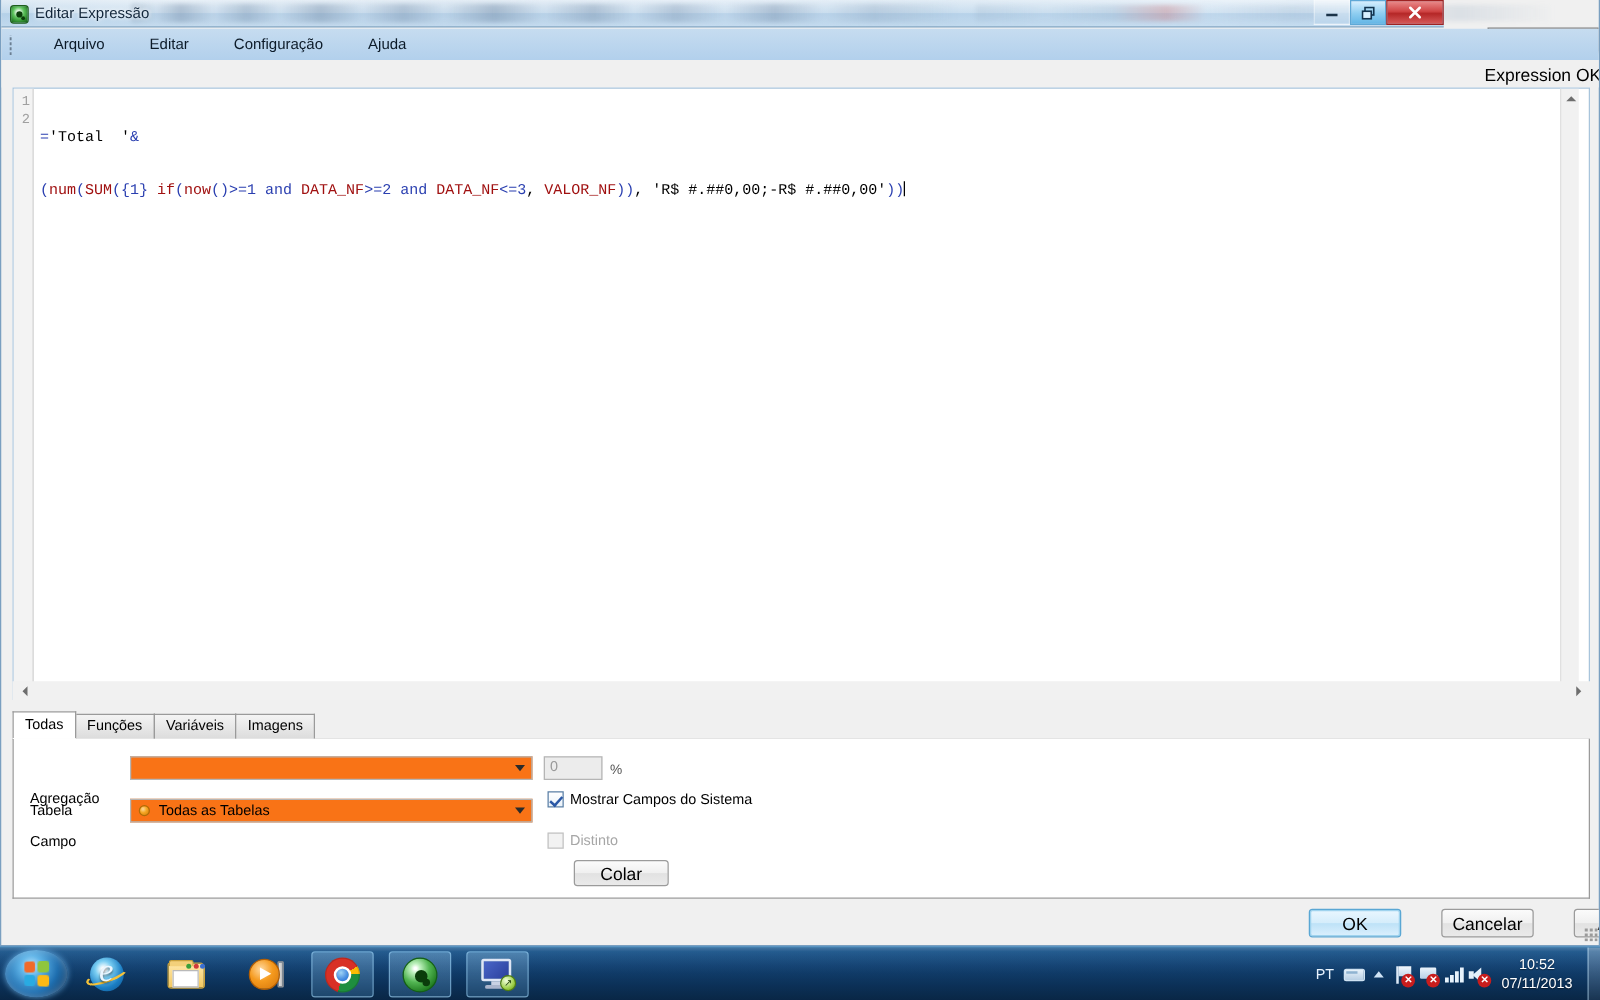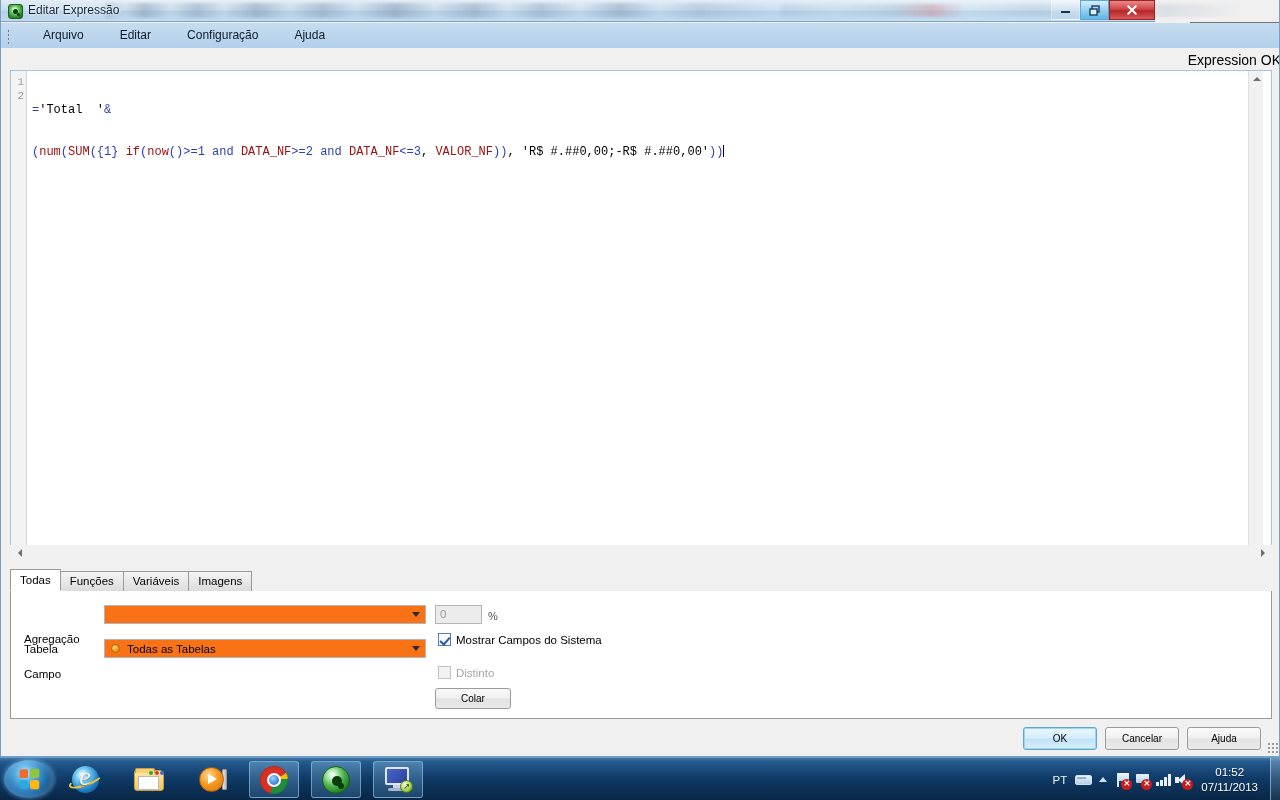--- a/index.html
+++ b/index.html
@@ -260,22 +260,22 @@
     width: 4px; height: 8px; border: solid #2a57a5;
     border-width: 0 2px 2px 0; transform: rotate(42deg);
   }
   .chkbox.disabled { background: #f2f2f2; border-color: #c2c2c2; }
   .chk-label { font-size: 11.5px; color: #000; }
   .chk-label.disabled { color: #a6a6a6; }
 
   .btn {
     background: linear-gradient(180deg,#fbfbfb 0%, #f0f0f0 48%, #e2e2e2 52%, #eaeaea 100%);
     border: 1px solid #9b9b9b; border-radius: 3px;
-    font-size: 10px; color: #000;
-    display: flex; align-items: center; justify-content: center;
+    font-size: 14px; color: #000;
+    display: flex; align-items: center; justify-content: center; margin-left: 24px;
   }
   #paste-btn { position: absolute; left: 434px; top: 688px; width: 76px; height: 21px; }
 
   
   #dlg-buttons { position: absolute; left: 1022px; top: 727px; display: flex; gap: 8px; }
   .dlg-btn { width: 74px; height: 23px; }
   .dlg-btn.default {
     background: linear-gradient(180deg,#eaf7ff 0%, #d5edfb 48%, #bee2f7 52%, #dbf0fd 100%);
     border: 1px solid #5aa7d4;
     box-shadow: 0 0 0 1px #9fd3ee inset;
@@ -663,18 +663,18 @@
         </span>
     </span>
     <span class="tray-ico">
       <span class="spk">
           <span class="body"></span>
           <span class="cone"></span>
           <span class="xmark">✕</span>
         </span>
     </span>
     <div id="clock">
-      <div>01:52</div>
+      <div>10:52</div>
       <div>07/11/2013</div>
     </div>
     <div id="show-desktop"></div>
   </div>
 </div>
 
 </body></html>

